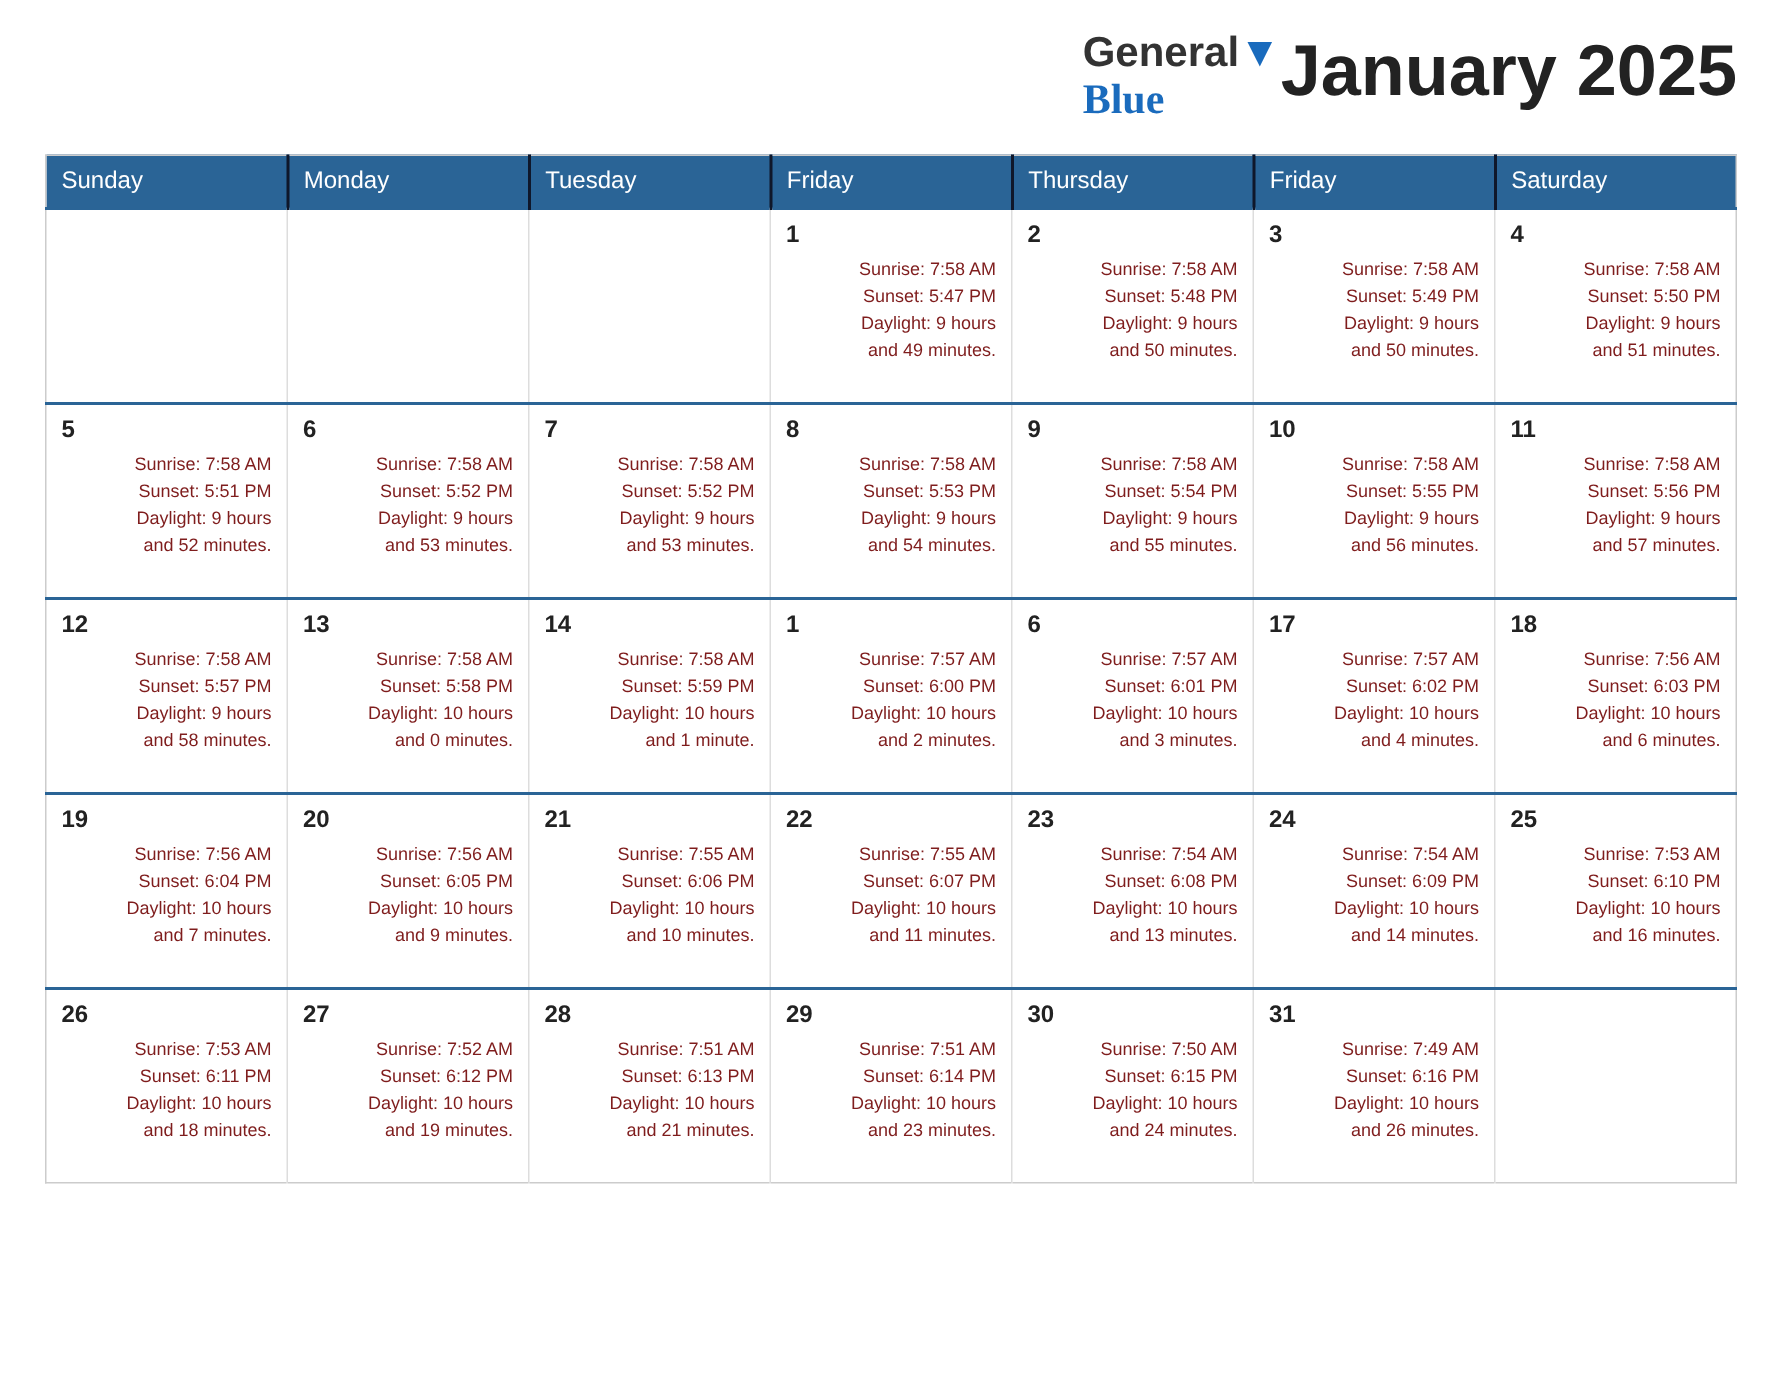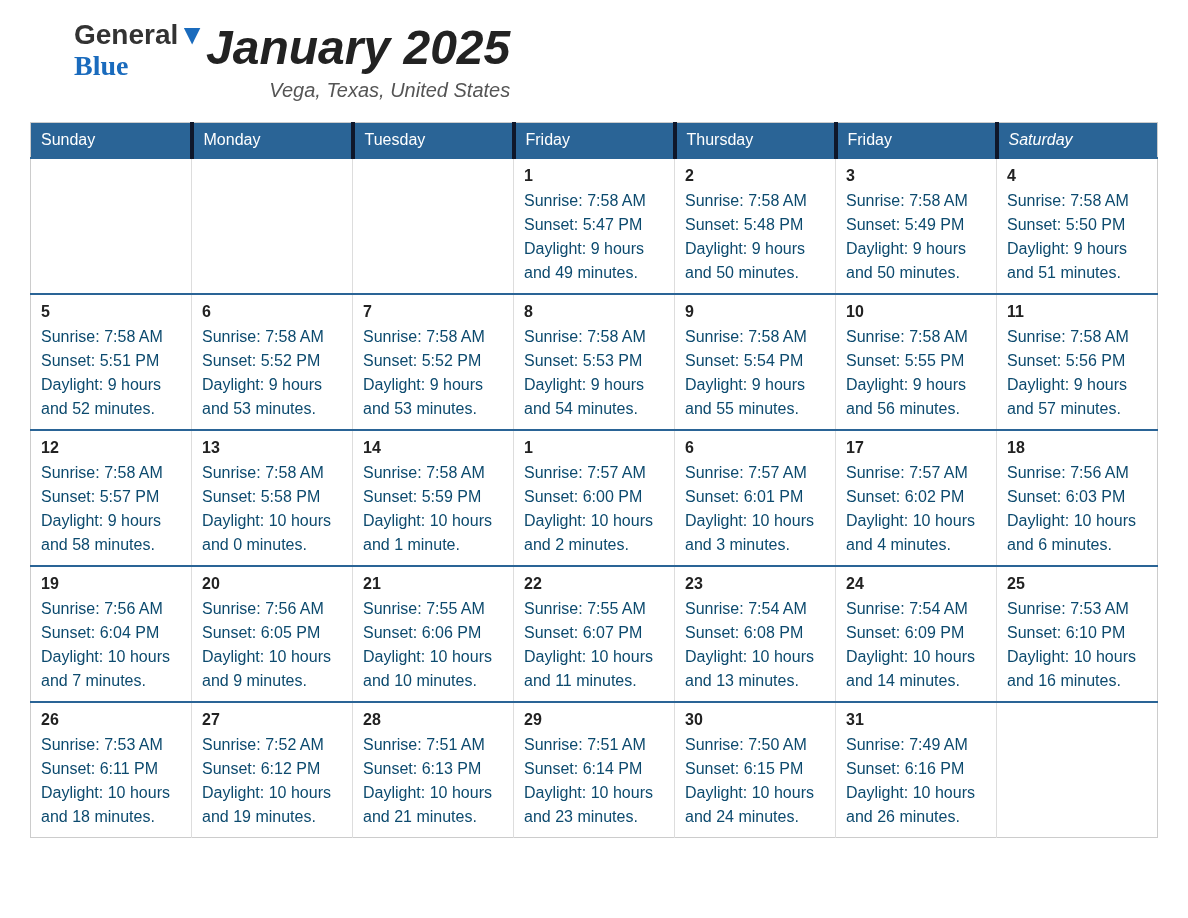--- a/index.html
+++ b/index.html
@@ -6,42 +6,41 @@
     body {
       font-family: Arial, sans-serif;
       background: #fff;
       color: #333;
       width: 1188px;
       min-height: 918px;
       padding: 20px 30px;
     }
     .header {
       display: flex;
-      justify-content: flex-start;
+      justify-content: flex-end;
       align-items: flex-start;
       margin-bottom: 20px;
       margin-left: 44px;
     }
     .logo {
       display: flex;
       flex-direction: column;
       align-items: flex-start;
     }
     .logo-text {
       font-size: 28px;
       font-weight: bold;
       color: #333;
       line-height: 1.1;
     }
     .logo-text span {
       color: #1a6bbd;
     }
     .title-section {
       text-align: right;
-      font-style: italic;
     }
     .main-title {
       font-size: 48px;
       font-weight: bold;
       color: #222;
     }
     .subtitle {
       font-size: 20px;
       color: #555;
       margin-top: 4px;
@@ -51,25 +50,24 @@
       border-collapse: collapse;
       border: 1px solid #ccc;
     }
     .calendar thead tr th {
       background: #2a6496;
       color: #fff;
       font-size: 16px;
       font-weight: normal;
       padding: 8px 10px;
       text-align: left;
-      border-right: 4px solid #0f172a;
+      border-right: 2px solid #0f172a;
     }
     .calendar thead tr th:last-child {
       border-right: none;
-      font-style: italic;
     }
     .calendar tbody tr {
       border-top: 2px solid #2a6496;
     }
     .calendar tbody tr td {
       vertical-align: top;
       padding: 8px 10px;
       border-right: 1px solid #ddd;
       width: 14.28%;
       min-height: 110px;
@@ -78,40 +76,40 @@
     .calendar tbody tr td:last-child {
       border-right: none;
     }
     .day-number {
       font-size: 16px;
       font-weight: bold;
       color: #222;
       margin-bottom: 4px;
     }
     .day-info {
-      font-size: 16px;
-      color: #0c4a6e;
+      font-size: 12px;
+      color: #7f1d1d;
       line-height: 1.5;
+      text-align: right;
     }
     .empty-cell {
       background: #fff;
     }
   </style>
 </head>
 <body>
 
 <div class="header">
   <div class="logo">
     <div class="logo-text">
       General<span>▼</span><br><span style="color:#1a6bbd;font-family:Liberation Serif, serif;">Blue</span>
     </div>
   </div>
   <div class="title-section">
     <div class="main-title">January 2025</div>
-    <div class="subtitle">Vega, Texas, United States</div>
   </div>
 </div>
 
 <table class="calendar">
   <thead>
     <tr>
     <th>Sunday</th>
         <th>Monday</th>
         <th>Tuesday</th>
         <th>Friday</th>

